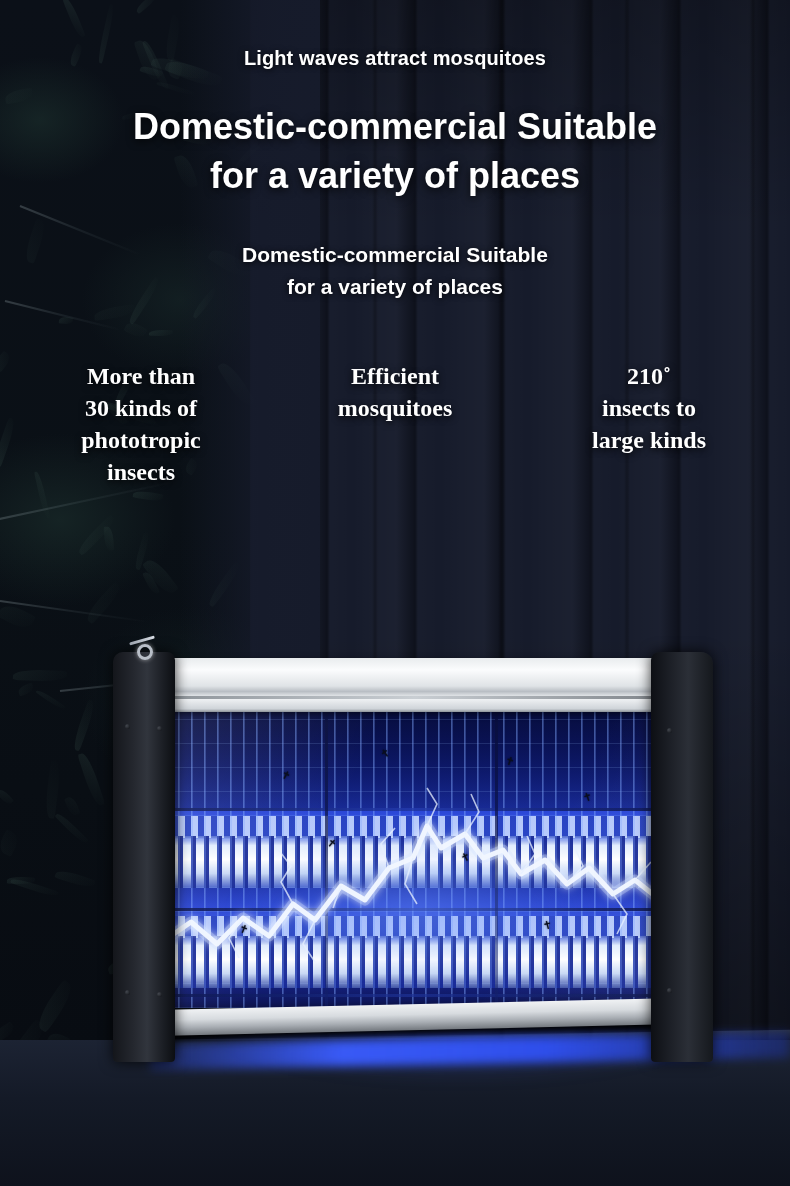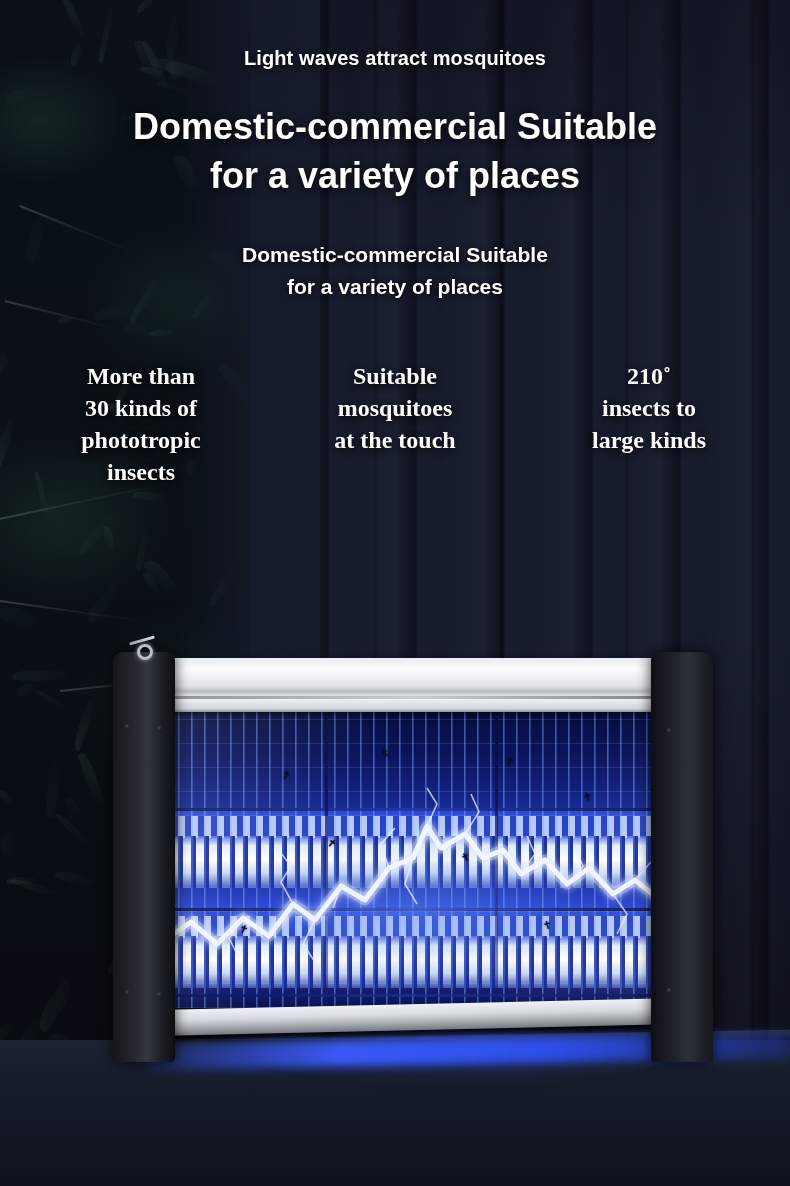--- a/index.html
+++ b/index.html
@@ -456,23 +456,22 @@
   </div>
 
   <div class="features">
     <div class="feature">
       <span class="ln">More than</span>
       <span class="ln">30 kinds of</span>
       <span class="ln">phototropic</span>
       <span class="ln">insects</span>
     </div>
     <div class="feature">
-      <span class="ln">Suitable</span>
+      <span class="ln">Efficient</span>
       <span class="ln">mosquitoes</span>
-      <span class="ln">at the touch</span>
     </div>
     <div class="feature">
       <span class="ln">210˚</span>
       <span class="ln">insects to</span>
       <span class="ln">large kinds</span>
     </div>
   </div>
 </div>
 
 </body></html>

